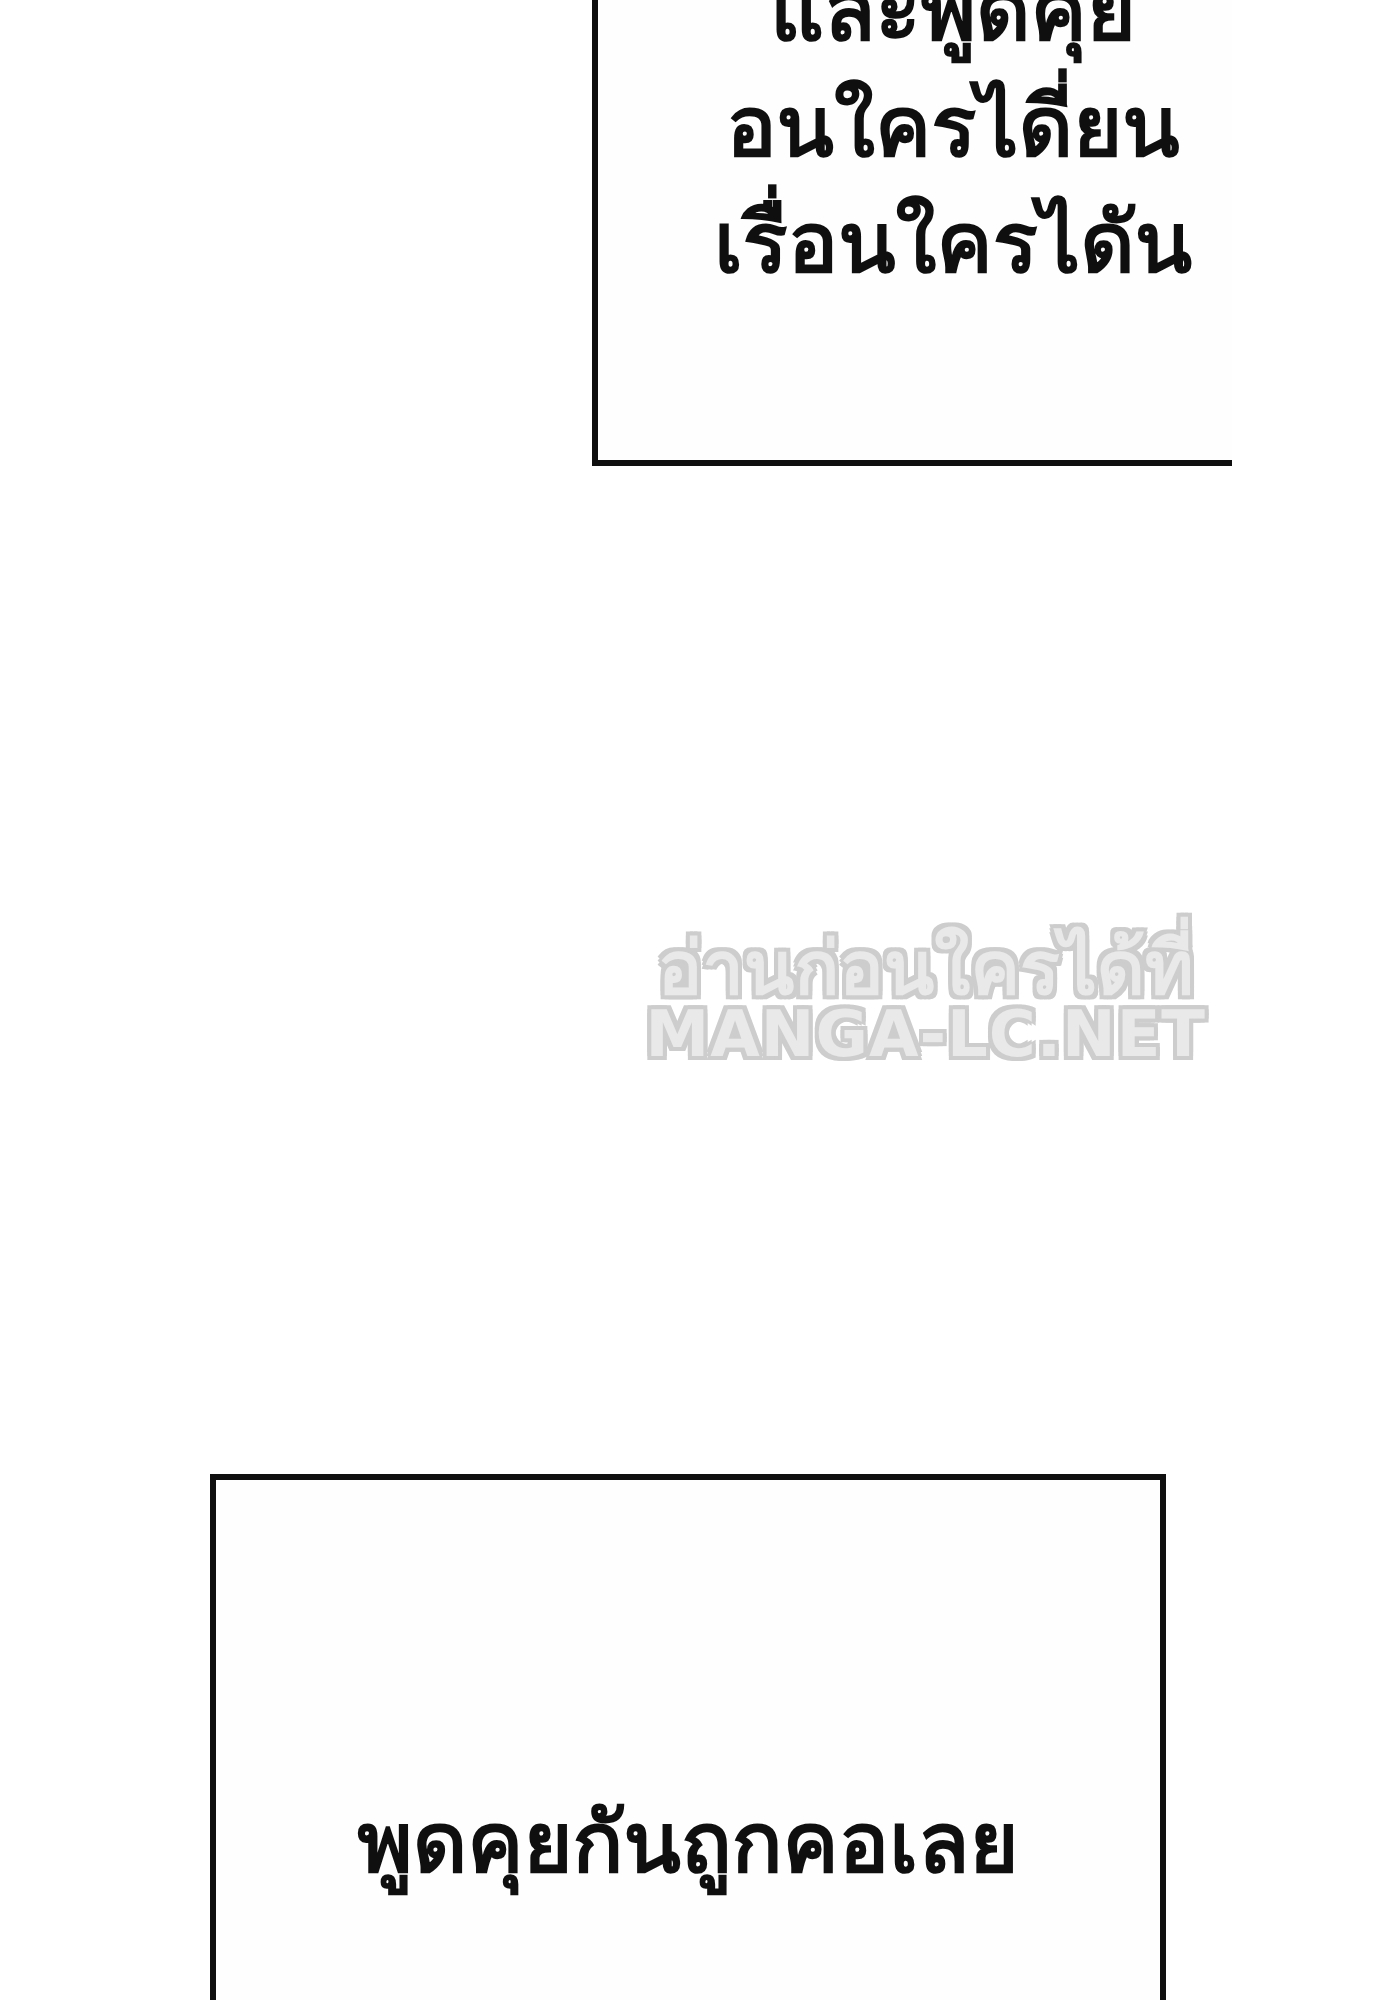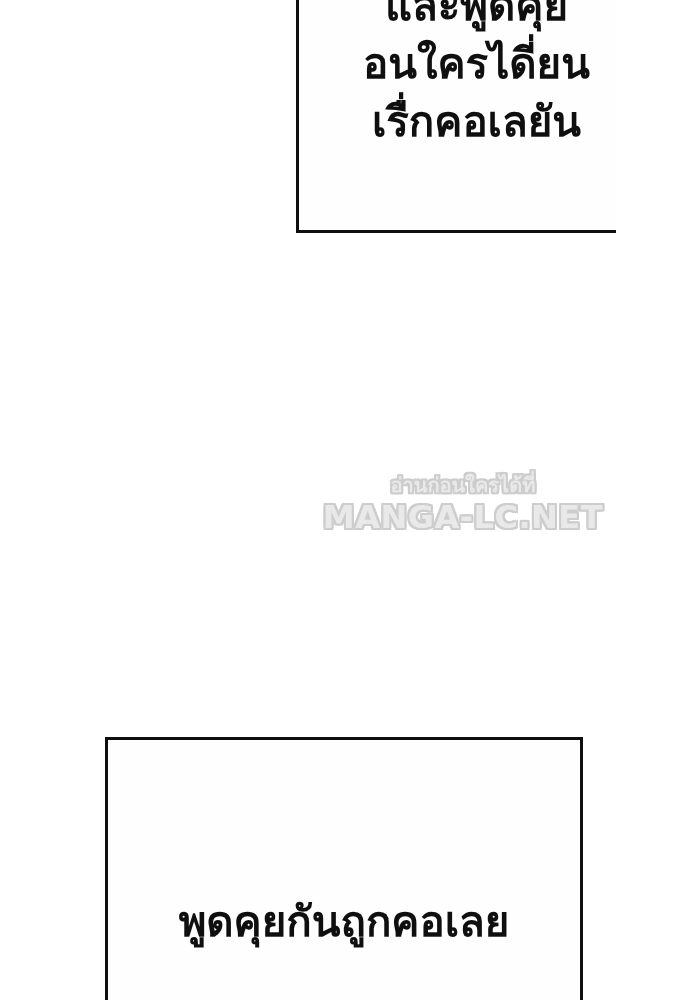--- a/index.html
+++ b/index.html
@@ -64,39 +64,39 @@
     font-weight: 700;
     color: #e9e9e9;
     
     text-shadow:
       -2px -2px 0 #cdcdcd,  0 -2px 0 #cdcdcd,  2px -2px 0 #cdcdcd,
       -2px  0   0 #cdcdcd,                      2px  0   0 #cdcdcd,
       -2px  2px 0 #cdcdcd,  0  2px 0 #cdcdcd,  2px  2px 0 #cdcdcd;
     white-space: nowrap;
   }
   .wm-tagline {
-    font-size: 20px;
+    font-size: 37px;
     line-height: 34px;
   }
   .wm-site {
     font-size: 32px;
     line-height: 30px;
     letter-spacing: 0.5px;
   }
 </style>
 </head>
 <body>
 
 <div class="page">
 
   <div class="caption-box top">
     <div class="caption-text">
       <div>และพูดคุย</div>
       <div>อนใครไดี่ยน</div>
-      <div>เรื่กคอเลยัน</div>
+      <div>เรื่อนใครไดัน</div>
     </div>
   </div>
 
   <div class="watermark">
     <div class="wm-tagline">อ่านก่อนใครได้ที่</div>
     <div class="wm-site">MANGA-LC.NET</div>
   </div>
 
   <div class="caption-box bottom">
     <div class="caption-text">

